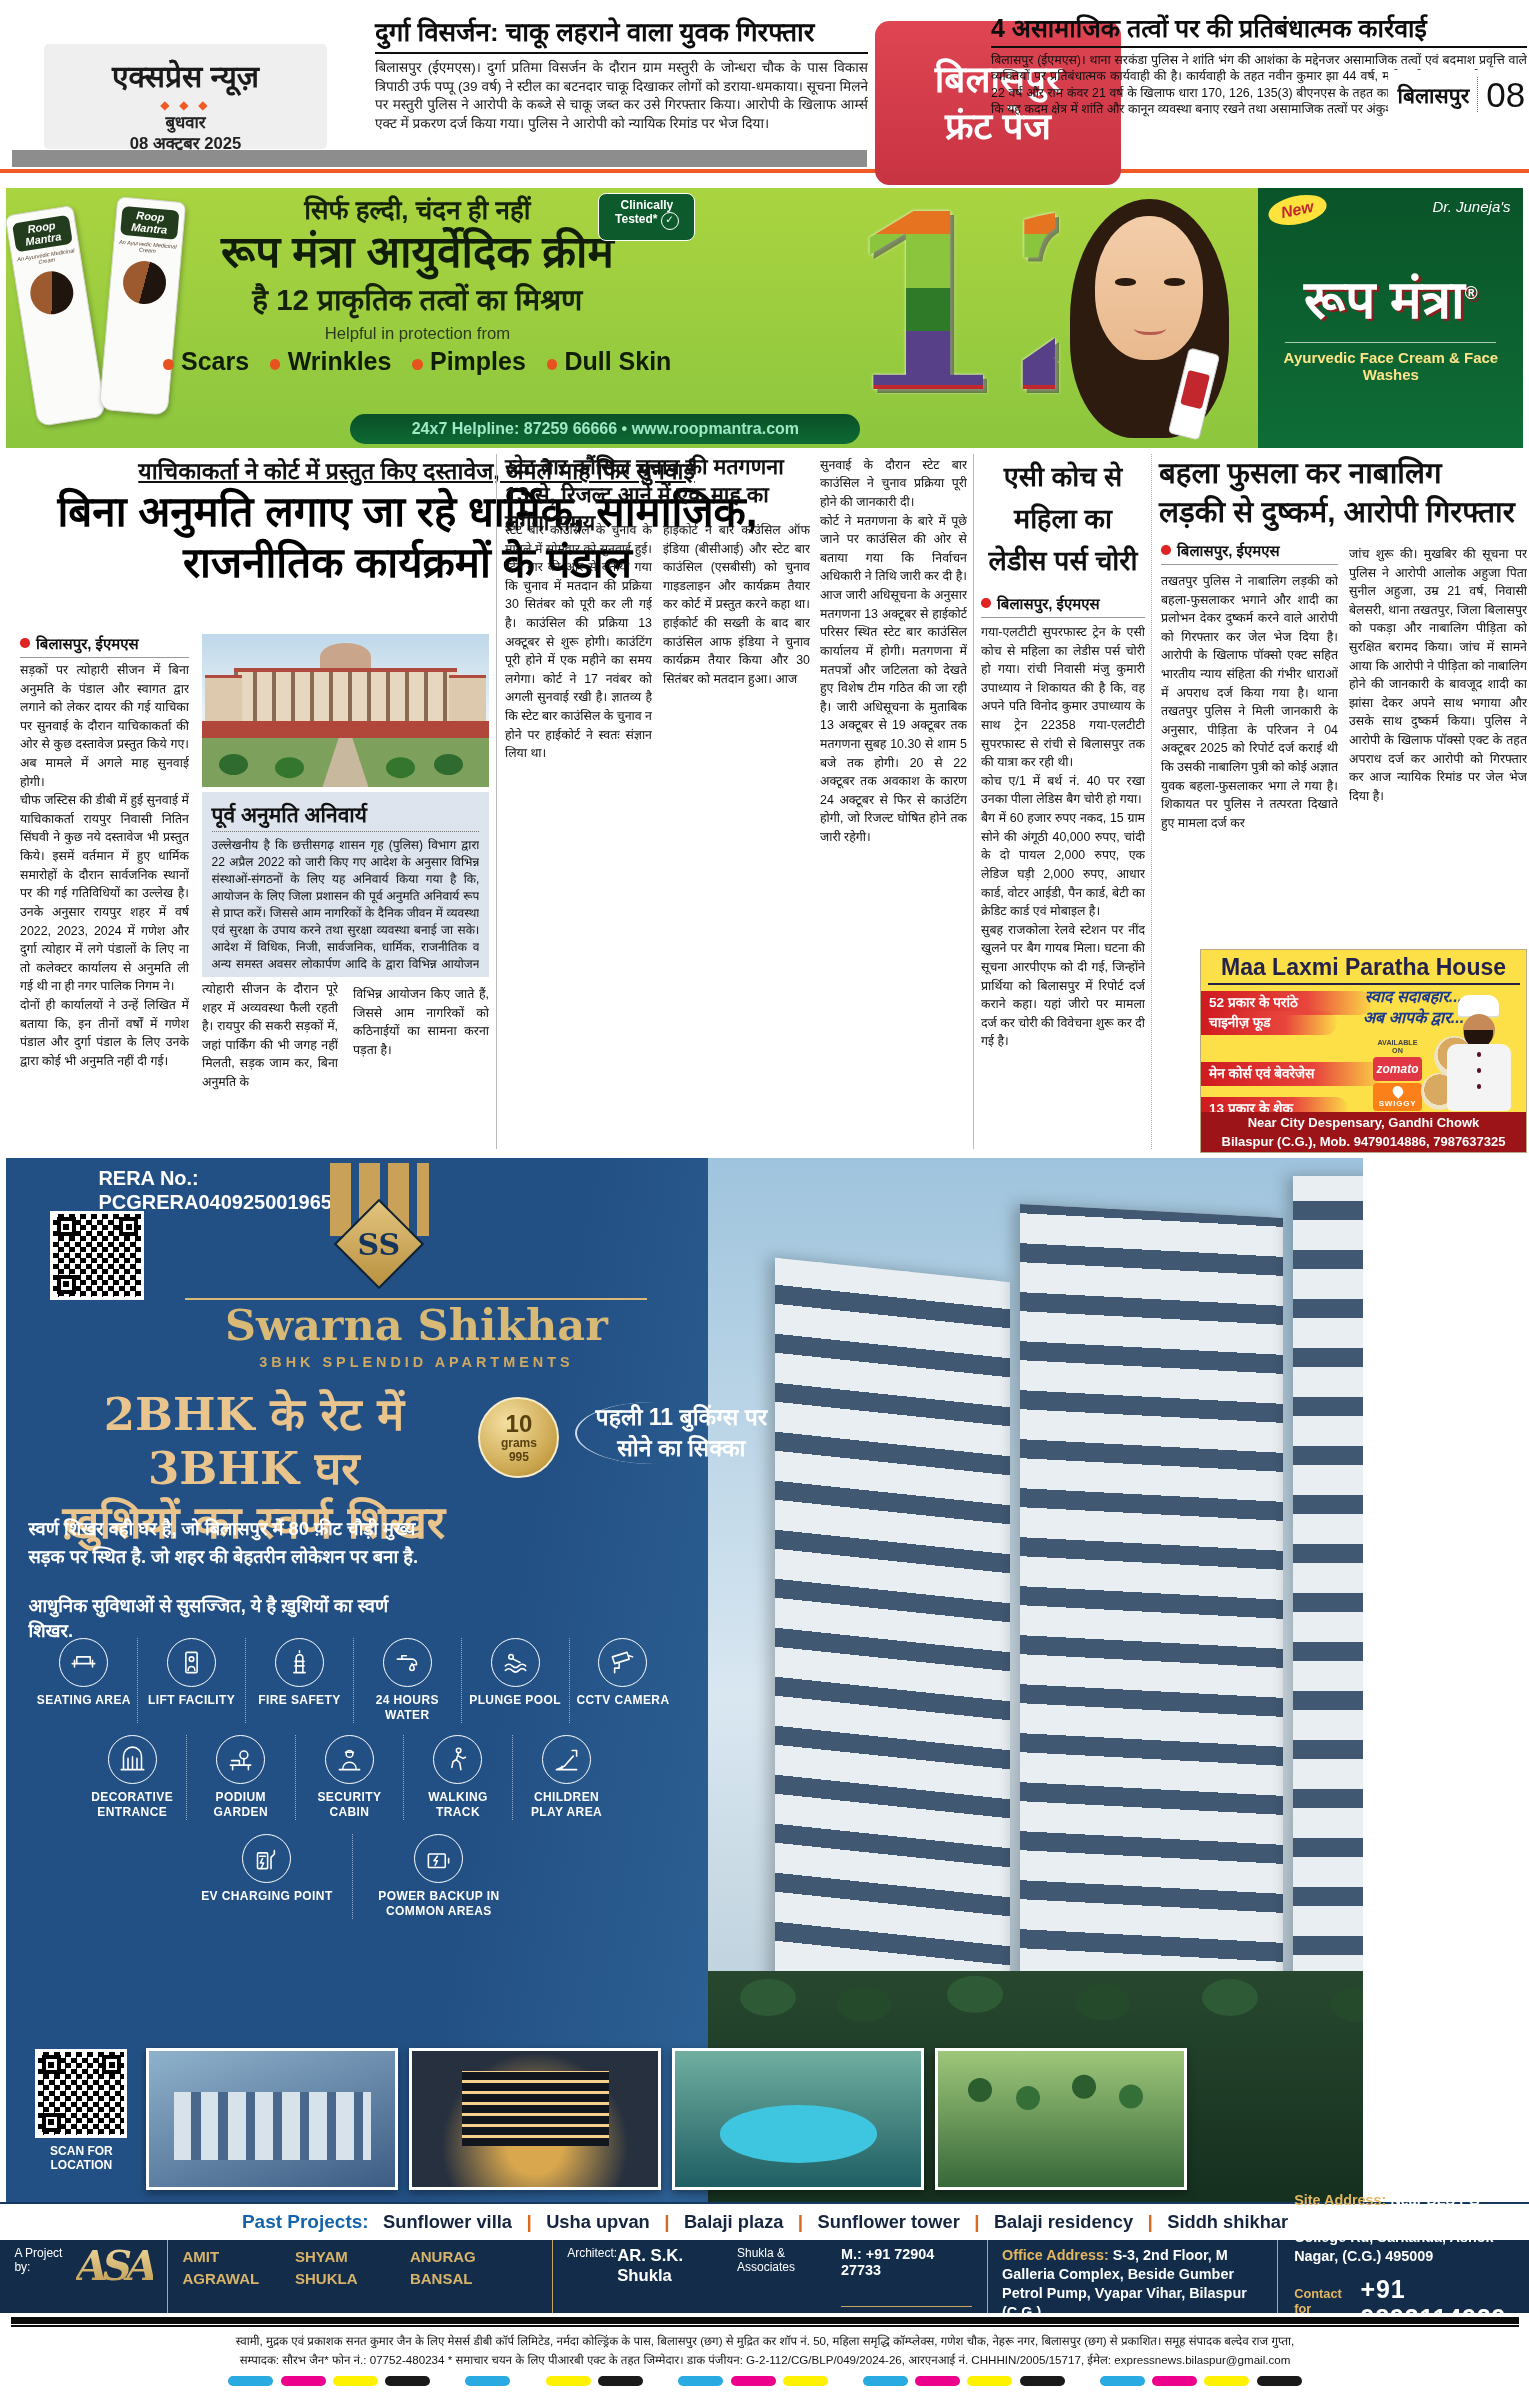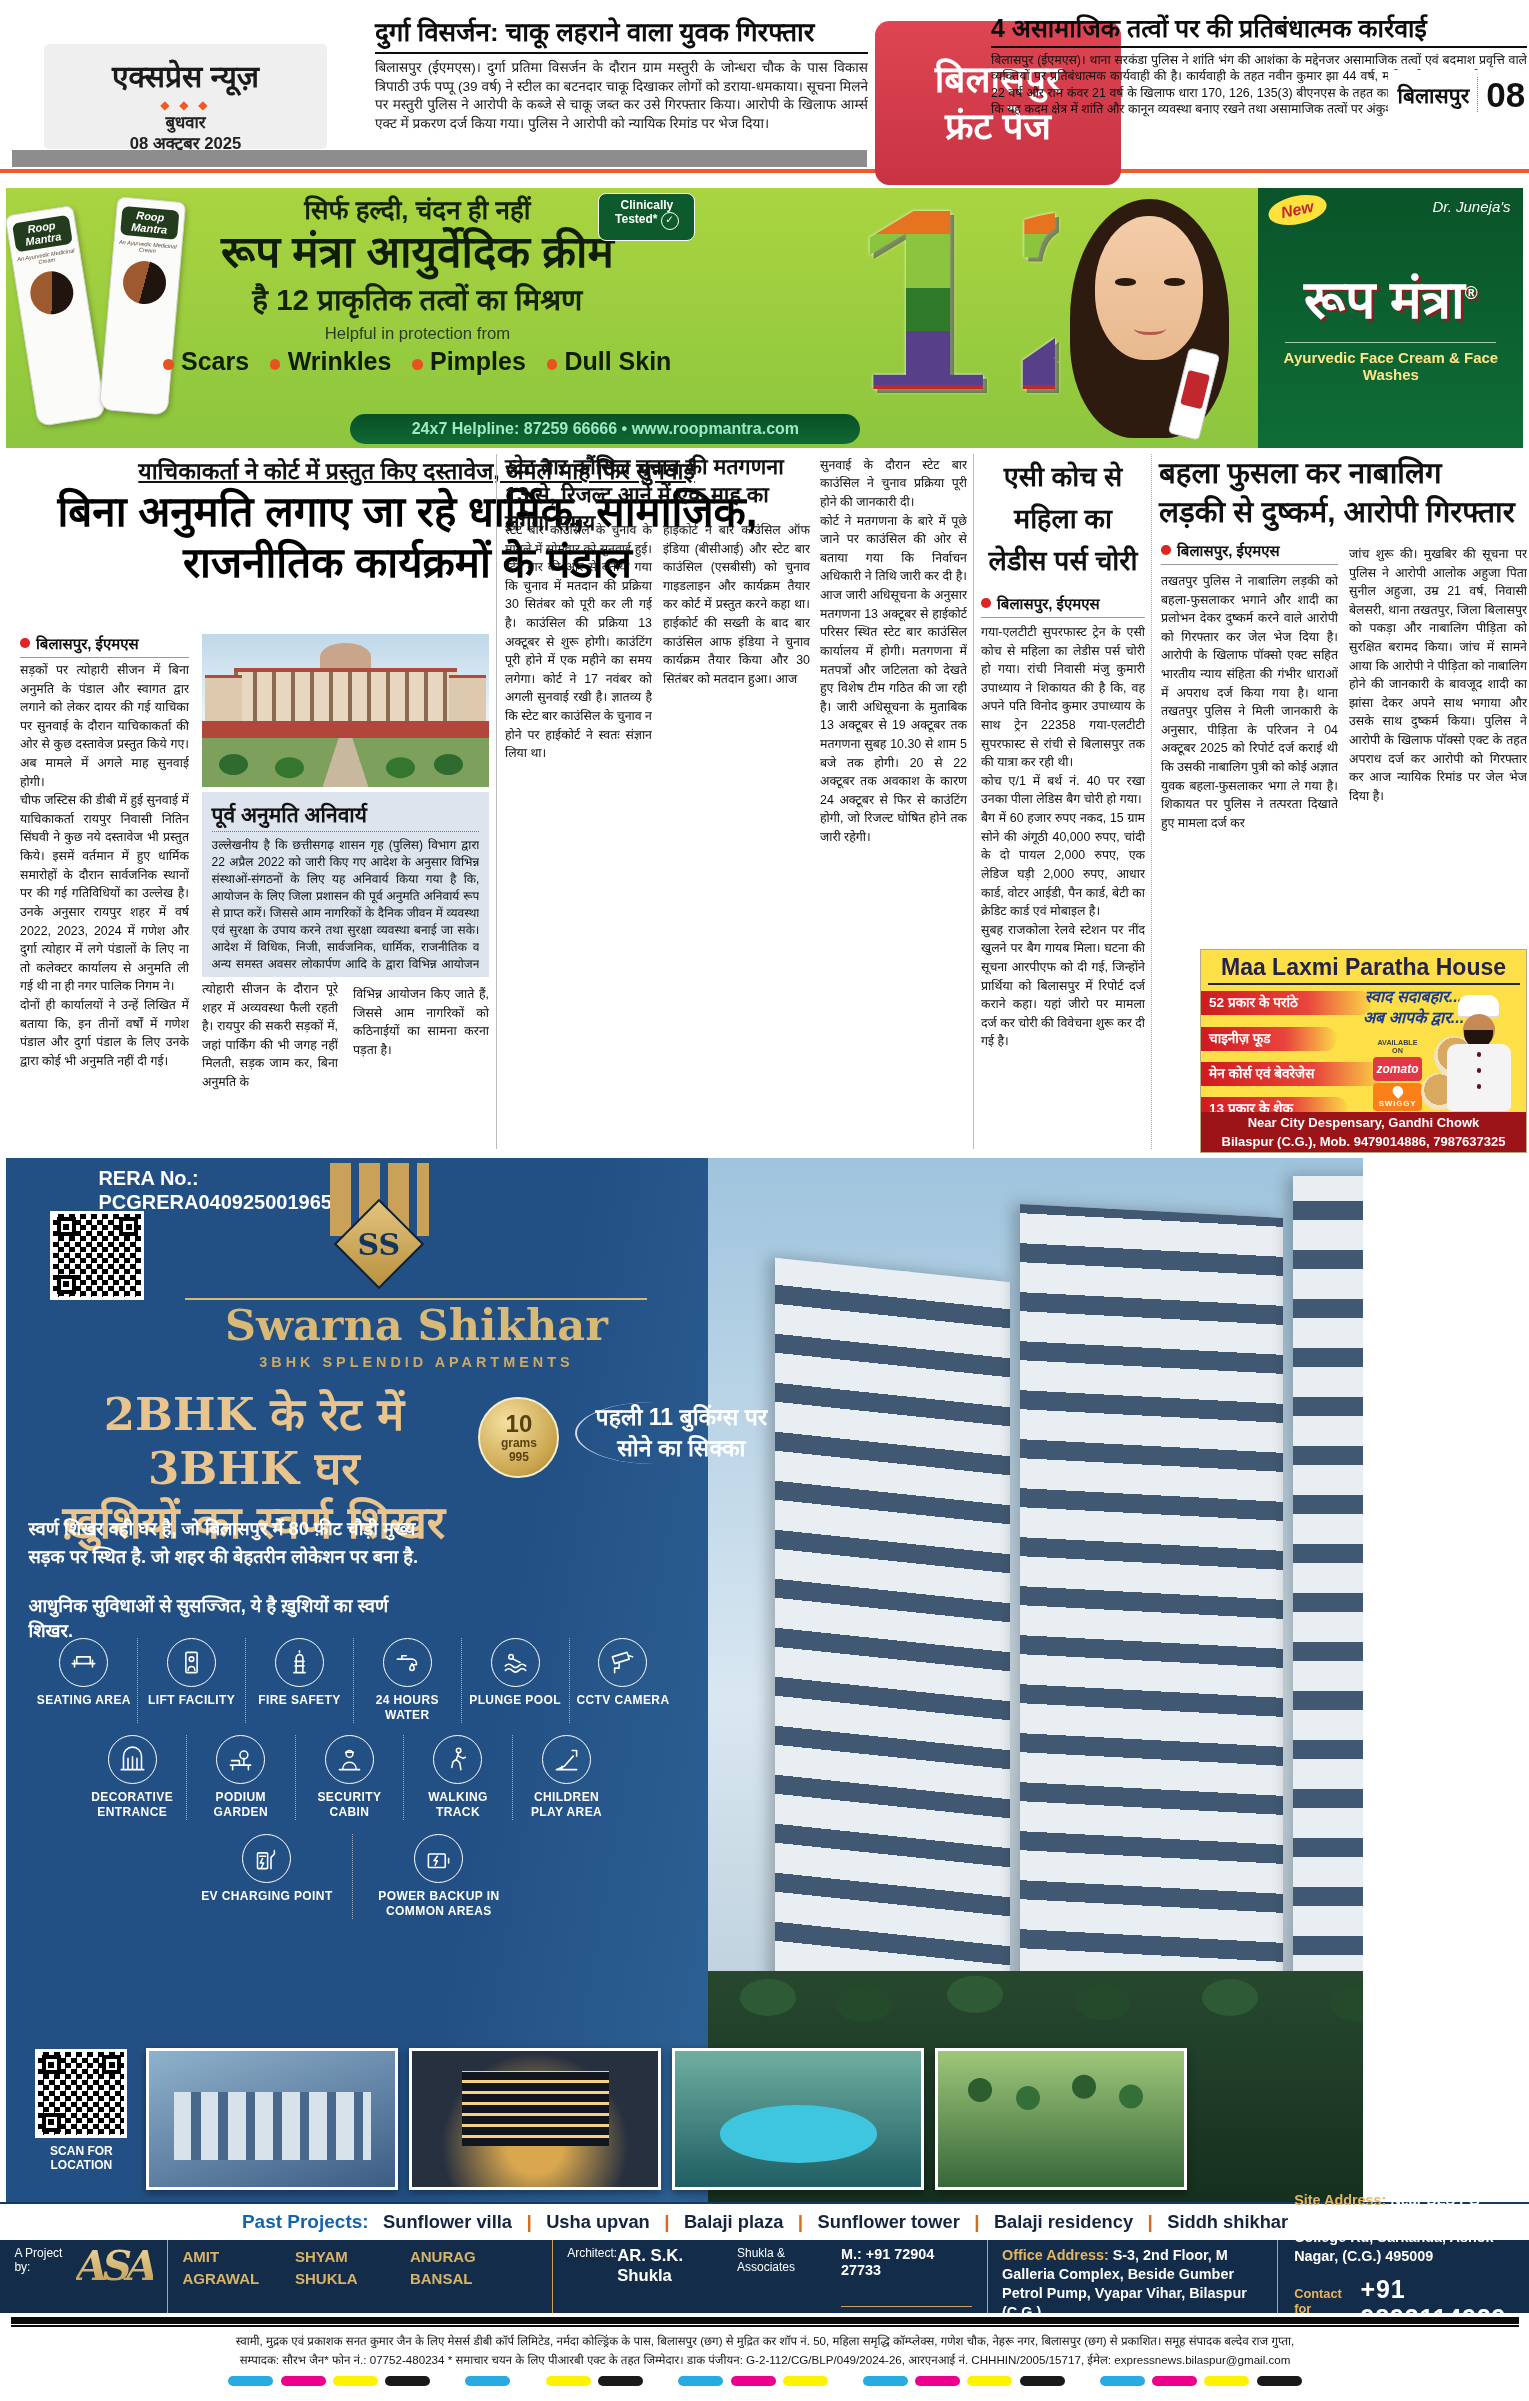--- a/index.html
+++ b/index.html
@@ -19,21 +19,21 @@
 .graybar{left:12px;top:150px;width:855px;height:16.7px;background:#8d8d8d}
 .orangerule{left:0;top:169px;width:1530px;height:4px;background:#f15a24}
 .flagbox{left:875px;top:21px;width:246px;height:164px;background:linear-gradient(#df4553,#c83342);border-radius:14.4px;display:flex;flex-direction:column;align-items:center;justify-content:center;color:#fff}
 .flag1,.flag2{font-size:37px;font-weight:800;line-height:1.28}
 .tra{left:991px;top:9.6px;width:536px}
 .tra-h{font-size:25px;font-weight:800;color:#0d0d0d;border-bottom:2.4px solid #0d0d0d;padding-bottom:2.4px;margin-bottom:4px}
 .tra-b{font-size:12.4px;line-height:1.33;height:128px;overflow:hidden}
 .plabel{right:1.6px;top:70px;background:#fff;display:flex;align-items:center;gap:8px;padding:4.8px 3.2px 4.8px 9.6px}
 .plabel-ed{font-size:21px;font-weight:800}
 .plabel-sep{width:0;height:35px;border-left:1.6px dotted #777}
-.plabel-no{font-size:35px;font-weight:700}
+.plabel-no{font-size:35px;font-weight:400}
 
 .greenad{left:6.4px;top:188px;width:1517px;height:260px;background:linear-gradient(#aad440,#8cc63e)}
 .tube{position:absolute;width:69px;height:214px;background:#fbfbf9;border:0.8px solid #d7d7cf;border-radius:8px 8px 12.8px 12.8px;box-shadow:1.6px 2.4px 4.8px rgba(0,0,0,.25)}
 .tube-lab{margin:8px auto 3.2px;width:57px;background:#233c1d;border-radius:6.4px;color:#fff;font-style:italic;font-weight:700;font-size:11px;text-align:center;padding:3.2px 0;line-height:1.05}
 .tube-sub{font-size:5.6px;text-align:center;color:#5a4632;font-style:italic}
 .tube-face{margin:8px auto 0;width:43px;height:43px;border-radius:50%;background:linear-gradient(100deg,#9c5a2e 50%,#20150e 50%)}
 .rm-c{left:136px;top:3.2px;width:550px;text-align:center}
 .rm-l1{font-size:26px;font-weight:800;color:#15230b}
 .rm-l2{font-size:44px;font-weight:800;color:#101d08;line-height:1.15}
 .rm-l3{font-size:29.5px;font-weight:800;color:#15230b}
@@ -334,21 +334,21 @@
     <div class="abs byline as-by">
       <span class="dot"></span>
       <span class="bt">बिलासपुर, ईएमएस</span>
     </div>
     <div class="abs colbody jt as-c1">तखतपुर पुलिस ने नाबालिग लड़की को बहला-फुसलाकर भगाने और शादी का प्रलोभन देकर दुष्कर्म करने वाले आरोपी को गिरफ्तार कर जेल भेज दिया है। आरोपी के खिलाफ पॉक्सो एक्ट सहित भारतीय न्याय संहिता की गंभीर धाराओं में अपराध दर्ज किया गया है। थाना तखतपुर पुलिस ने मिली जानकारी के अनुसार, पीड़िता के परिजन ने 04 अक्टूबर 2025 को रिपोर्ट दर्ज कराई थी कि उसकी नाबालिग पुत्री को कोई अज्ञात युवक बहला-फुसलाकर भगा ले गया है। शिकायत पर पुलिस ने तत्परता दिखाते हुए मामला दर्ज कर</div>
     <div class="abs colbody jt as-c2">जांच शुरू की। मुखबिर की सूचना पर पुलिस ने आरोपी आलोक अहुजा पिता सुनील अहुजा, उम्र 21 वर्ष, निवासी बेलसरी, थाना तखतपुर, जिला बिलासपुर को पकड़ा और नाबालिग पीड़िता को सुरक्षित बरामद किया। जांच में सामने आया कि आरोपी ने पीड़िता को नाबालिग होने की जानकारी के बावजूद शादी का झांसा देकर अपने साथ भगाया और उसके साथ दुष्कर्म किया। पुलिस ने आरोपी के खिलाफ पॉक्सो एक्ट के तहत अपराध दर्ज कर आरोपी को गिरफ्तार कर आज न्यायिक रिमांड पर जेल भेज दिया है।</div>
 
     <div class="abs paratha">
       <div class="pa-title">Maa Laxmi Paratha House</div>
       <div class="stripe" style="top:41px;width:171px">52 प्रकार के परांठे</div>
-      <div class="stripe" style="top:77px;width:136px">चाइनीज़ फूड</div>
+      <div class="stripe" style="top:61px;width:136px">चाइनीज़ फूड</div>
       <div class="stripe" style="top:112px;width:183px">मेन कोर्स एवं बेवरेजेस</div>
       <div class="stripe" style="top:147px;width:147px">13 प्रकार के शेक</div>
       <div class="pa-tag pre">स्वाद सदाबहार...
 अब आपके द्वार...</div>
       <div class="pa-av">
         <div class="pa-avl">AVAILABLE ON</div>
         <div class="zom">zomato</div>
         <div class="swg">SWIGGY</div>
       </div>
       <div class="plate" style="left:233px;top:86px;width:41px;height:41px"></div>

